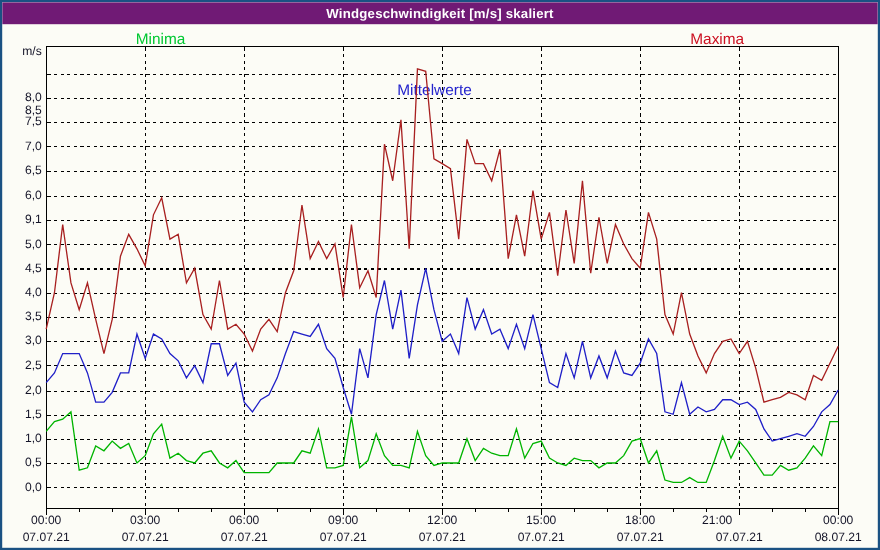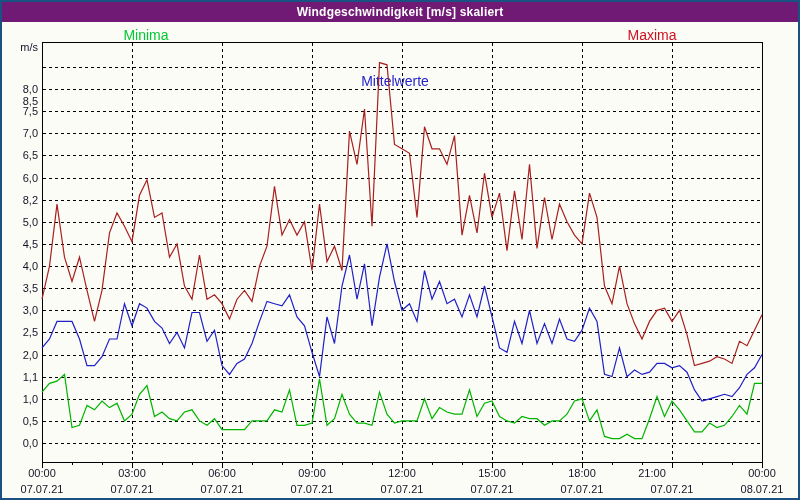--- a/index.html
+++ b/index.html
@@ -101,29 +101,29 @@
       <polyline points="40.0,297.2 47.5,264.1 55.0,202.1 62.5,255.2 70.0,279.5 77.5,255.2 85.0,288.4 92.5,319.4 100.0,288.4 107.5,230.9 115.0,211.0 122.5,224.2 130.0,239.7 137.5,193.3 145.0,177.8 152.5,215.4 160.0,211.0 167.5,255.2 175.0,241.9 182.5,284.0 190.0,297.2 197.5,253.0 205.0,297.2 212.5,292.8 220.0,301.7 227.5,317.1 235.0,297.2 242.5,288.4 250.0,299.4 257.5,264.1 265.0,244.2 272.5,184.4 280.0,233.1 287.5,217.6 295.0,233.1 302.5,219.8 310.0,268.5 317.5,202.1 325.0,259.6 332.5,244.2 340.0,268.5 347.5,129.1 355.0,162.3 362.5,107.0 370.0,224.2 377.5,60.6 385.0,62.8 392.5,142.4 400.0,146.8 407.5,151.3 415.0,215.4 422.5,124.7 430.0,146.8 437.5,146.8 445.0,162.3 452.5,133.6 460.0,233.1 467.5,193.3 475.0,230.9 482.5,171.2 490.0,215.4 497.5,191.1 505.0,248.6 512.5,188.9 520.0,237.5 527.5,162.3 535.0,246.4 542.5,195.5 550.0,237.5 557.5,202.1 565.0,219.8 572.5,233.1 580.0,241.9 587.5,191.1 595.0,215.4 602.5,284.0 610.0,301.7 617.5,264.1 625.0,301.7 632.5,321.6 640.0,337.0 647.5,319.4 655.0,308.3 662.5,306.1 670.0,319.4 677.5,308.3 685.0,332.6 692.5,363.6 700.0,361.4 707.5,359.2 715.0,354.7 722.5,357.0 730.0,361.4 737.5,339.3 745.0,343.7 752.5,328.2 760.0,312.7" fill="none" stroke="#a82020" stroke-width="1.2"></polyline>
     </svg>
 
   <div id="y-axis-labels">
       <div class="ylab" style="top: 58px; color: rgb(20, 20, 40); margin-top: 34px;">8,5</div>
       <div class="ylab" style="top: 80.1176px; color: rgb(20, 20, 40);">8,0</div>
       <div class="ylab" style="top: 102.235px; color: rgb(20, 20, 40);">7,5</div>
       <div class="ylab" style="top: 124.353px; color: rgb(20, 20, 40);">7,0</div>
       <div class="ylab" style="top: 146.471px; color: rgb(20, 20, 40);">6,5</div>
       <div class="ylab" style="top: 168.588px; color: rgb(20, 20, 40);">6,0</div>
-      <div class="ylab" style="top: 190.706px; color: rgb(20, 20, 40);">8,2</div>
+      <div class="ylab" style="top: 190.706px; color: rgb(20, 20, 40);">9,1</div>
       <div class="ylab" style="top: 212.824px; color: rgb(20, 20, 40);">5,0</div>
       <div class="ylab" style="top: 234.941px; color: rgb(20, 20, 40);">4,5</div>
       <div class="ylab" style="top: 257.059px; color: rgb(20, 20, 40);">4,0</div>
       <div class="ylab" style="top: 279.176px; color: rgb(20, 20, 40);">3,5</div>
       <div class="ylab" style="top: 301.294px; color: rgb(20, 20, 40);">3,0</div>
       <div class="ylab" style="top: 323.412px; color: rgb(20, 20, 40);">2,5</div>
       <div class="ylab" style="top: 345.529px; color: rgb(20, 20, 40); text-align: right;">2,0</div>
-      <div class="ylab" style="top: 367.647px; color: rgb(20, 20, 40);">1,1</div>
+      <div class="ylab" style="top: 367.647px; color: rgb(20, 20, 40);">1,5</div>
       <div class="ylab" style="top: 389.765px; color: rgb(20, 20, 40);">1,0</div>
       <div class="ylab" style="top: 411.882px; color: rgb(20, 20, 40);">0,5</div>
       <div class="ylab" style="top: 434px; color: rgb(20, 20, 40);">0,0</div>
     </div>
   <div id="x-axis-labels">
       <div class="xlab" style="left: 8px; top: 465px; color: rgb(20, 20, 40);">00:00</div>
       <div class="xlab" style="left: 8px; top: 481px; color: rgb(20, 20, 40);">07.07.21</div>
       <div class="xlab" style="left: 98px; top: 465px; color: rgb(20, 20, 40);">03:00</div>
       <div class="xlab" style="left: 98px; top: 481px; color: rgb(20, 20, 40);">07.07.21</div>
       <div class="xlab" style="left: 188px; top: 465px; color: rgb(20, 20, 40);">06:00</div>

